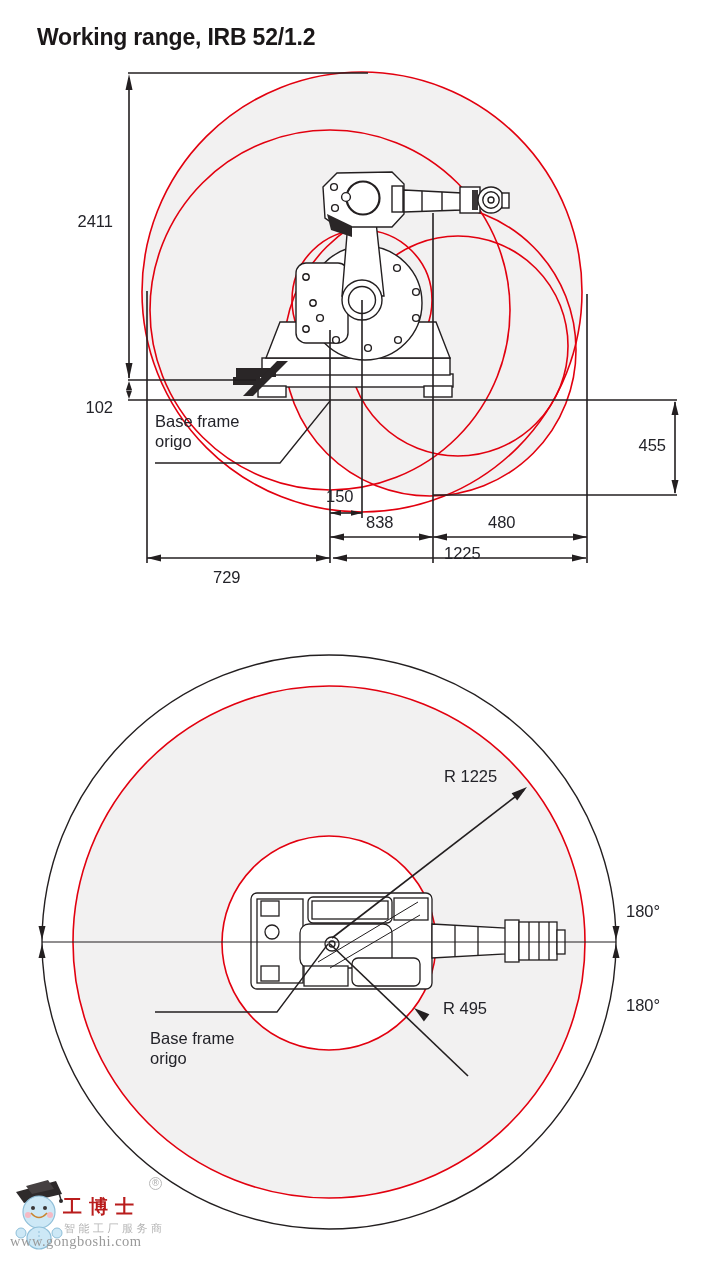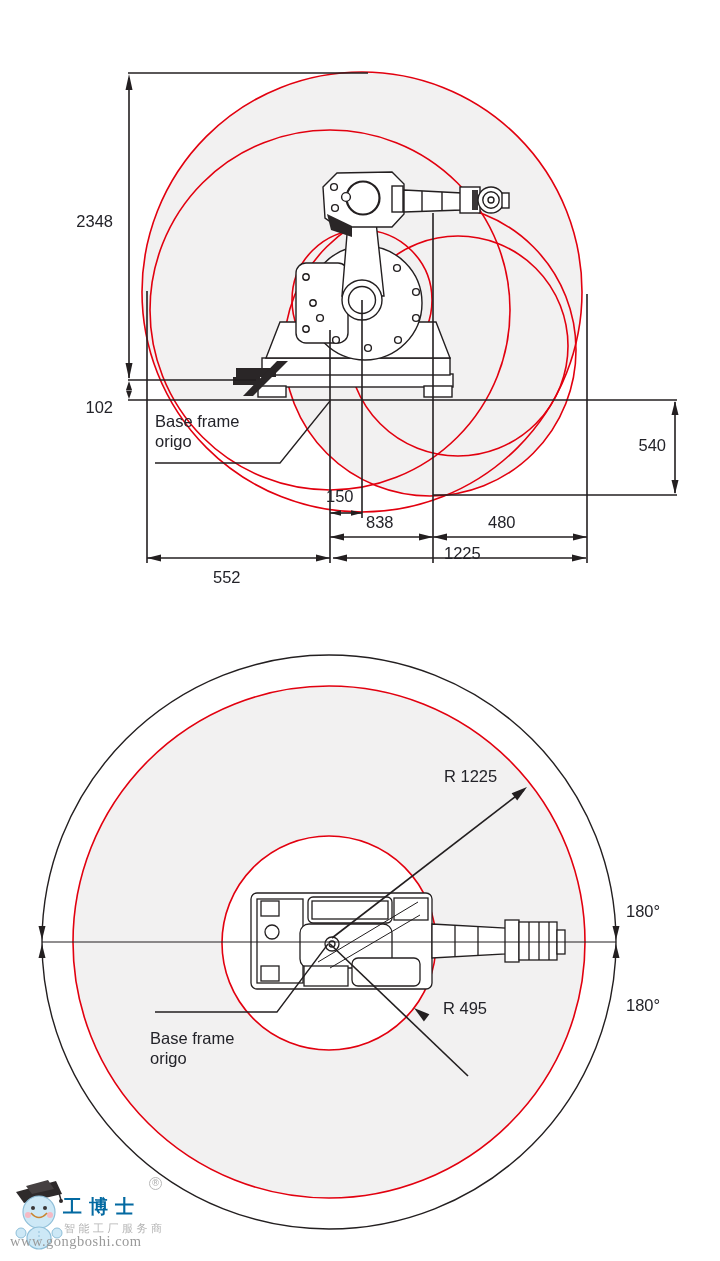--- a/index.html
+++ b/index.html
@@ -16,21 +16,21 @@
   .lbl.r{text-align:right;}
   .title{
     position:absolute;left:37px;color:#1a1718;font-size:23px;font-weight:700;
     letter-spacing:-0.2px;white-space:nowrap;
   }
   .origin-lbl{
     position:absolute;color:#232329;font-size:16.5px;line-height:20px;
     white-space:normal;width:110px;
   }
   .wm{position:absolute;color:#a3a3a3;font-family:"DejaVu Sans",sans-serif;}
-  .wm-brand{left:63px;top:1194px;font-size:19px;font-weight:700;color:#0369a1;
+  .wm-brand{left:63px;top:1194px;font-size:19px;font-weight:700;color:#b91c1c;
     letter-spacing:7px;font-family:"DejaVu Serif","DejaVu Sans",serif;}
   .wm-reg{left:149px;top:1177px;font-size:9px;color:#b0b0b0;border:1px solid #b8b8b8;
     border-radius:50%;width:11px;height:11px;line-height:11px;text-align:center;}
   .wm-tagline{left:64px;top:1221px;font-size:11px;color:#b5b5b5;letter-spacing:3.5px;}
   .wm-url{left:10px;top:1233px;font-size:14.5px;color:#9a9a9a;letter-spacing:0.5px;font-family:Liberation Serif, serif;}
 </style>
 </head>
 <body>
 
 <div class="stage">
@@ -232,30 +232,31 @@
     <circle cx="28" cy="1215" r="3" fill="#f5b9c4"></circle>
     <circle cx="50" cy="1215" r="3" fill="#f5b9c4"></circle>
     <path d="M31,1213 Q39,1222 47,1213" fill="none" stroke="#c98430" stroke-width="1.5"></path>
     <ellipse cx="39" cy="1238" rx="12" ry="11" fill="#cde8f6" stroke="#8fbfd9" stroke-width="1.2"></ellipse>
     <circle cx="21" cy="1233" r="5" fill="#cde8f6" stroke="#8fbfd9" stroke-width="1"></circle>
     <circle cx="57" cy="1233" r="5" fill="#cde8f6" stroke="#8fbfd9" stroke-width="1"></circle>
     <line x1="39" y1="1231" x2="39" y2="1243" stroke="#8fbfd9" stroke-width="1" stroke-dasharray="2,2"></line>
   </g>
 </svg>
 
-
-<div class="lbl r" style="left:60px;top:212px;width:53px;">2348</div>
+<div class="title" style="top:24px;">Working range, IRB 52/1.2</div>
+
+<div class="lbl r" style="left:60px;top:212px;width:53px;">2411</div>
 <div class="lbl r" style="left:80px;top:382px;width:33px;margin-top:16px;">102</div>
 <div class="origin-lbl" style="left:155px;top:411px;">Base frame origo</div>
 <div class="lbl" style="left:326px;top:487px;">150</div>
 <div class="lbl" style="left:366px;top:513px;">838</div>
 <div class="lbl" style="left:488px;top:513px;">480</div>
-<div class="lbl" style="left:213px;top:568px;">552</div>
+<div class="lbl" style="left:213px;top:568px;">729</div>
 <div class="lbl" style="left:444px;top:544px;">1225</div>
-<div class="lbl r" style="left:632px;top:436px;width:34px;">540</div>
+<div class="lbl r" style="left:632px;top:436px;width:34px;">455</div>
 
 
 <div class="lbl" style="left:444px;top:767px;">R 1225</div>
 <div class="lbl" style="left:626px;top:902px;">180°</div>
 <div class="lbl" style="left:626px;top:996px;">180°</div>
 <div class="lbl" style="left:443px;top:999px;">R 495</div>
 <div class="origin-lbl" style="left:150px;top:1028px;">Base frame origo</div>
 
 <div class="wm wm-brand">工博士</div>
 <div class="wm wm-reg">®</div>

